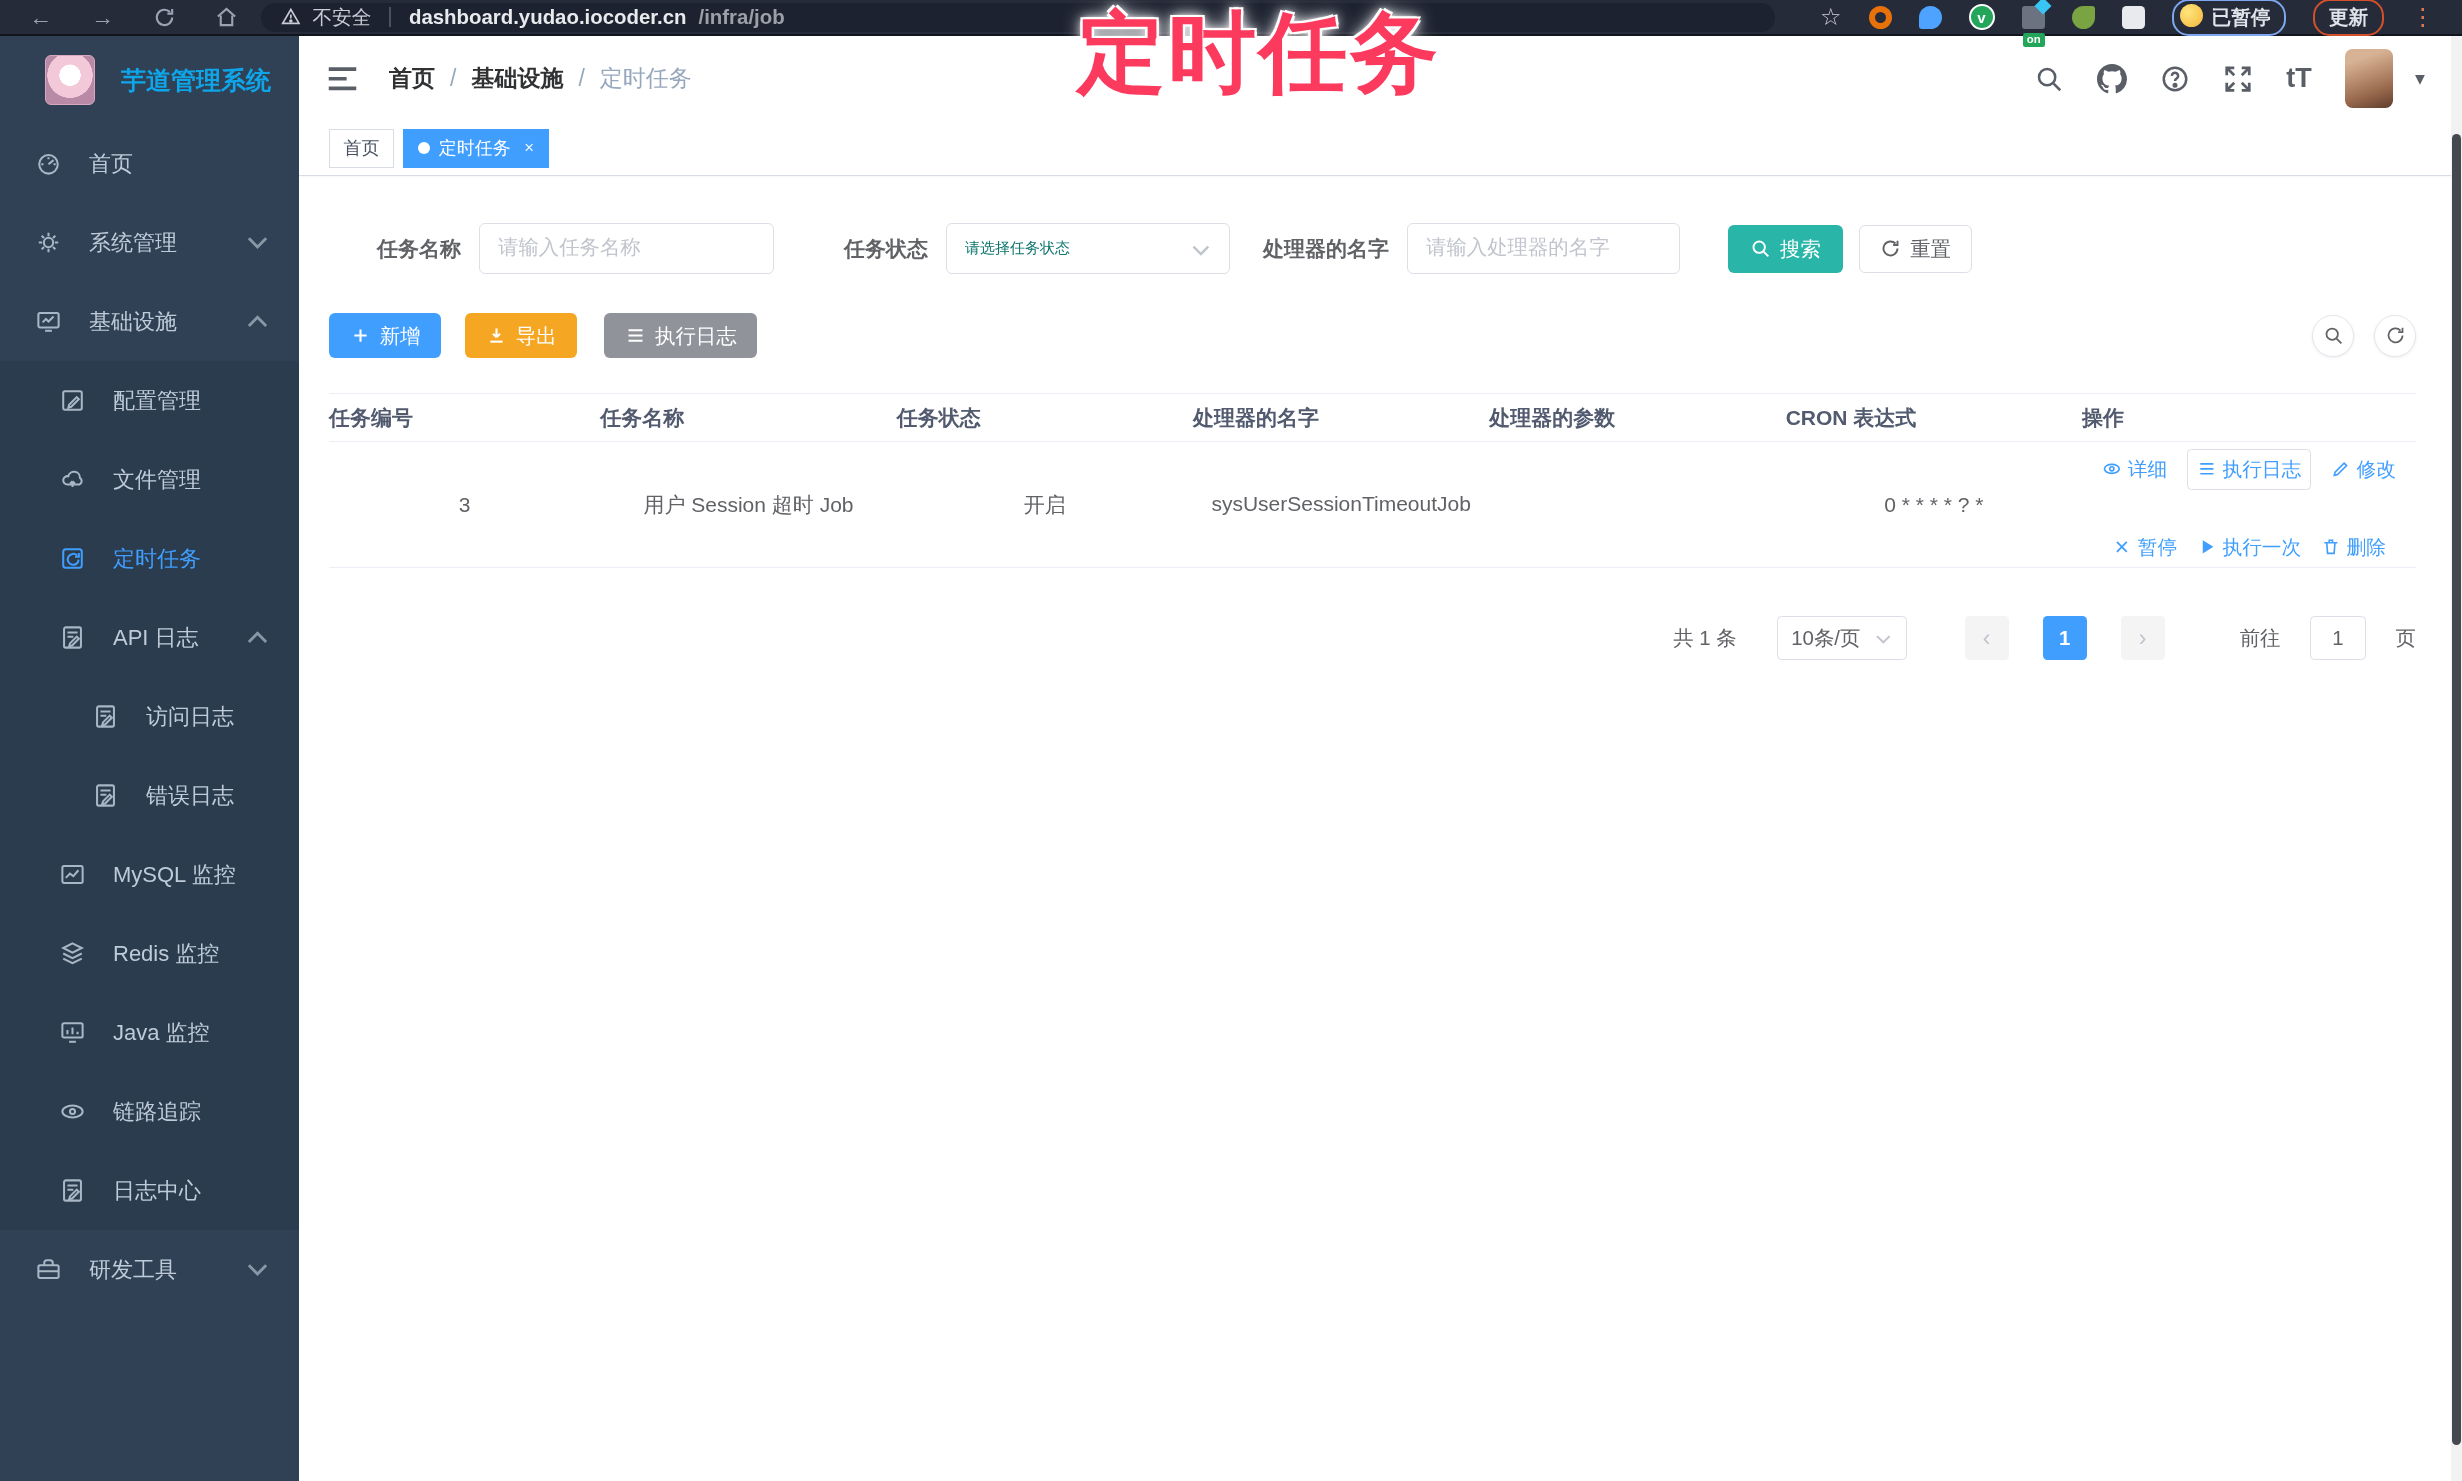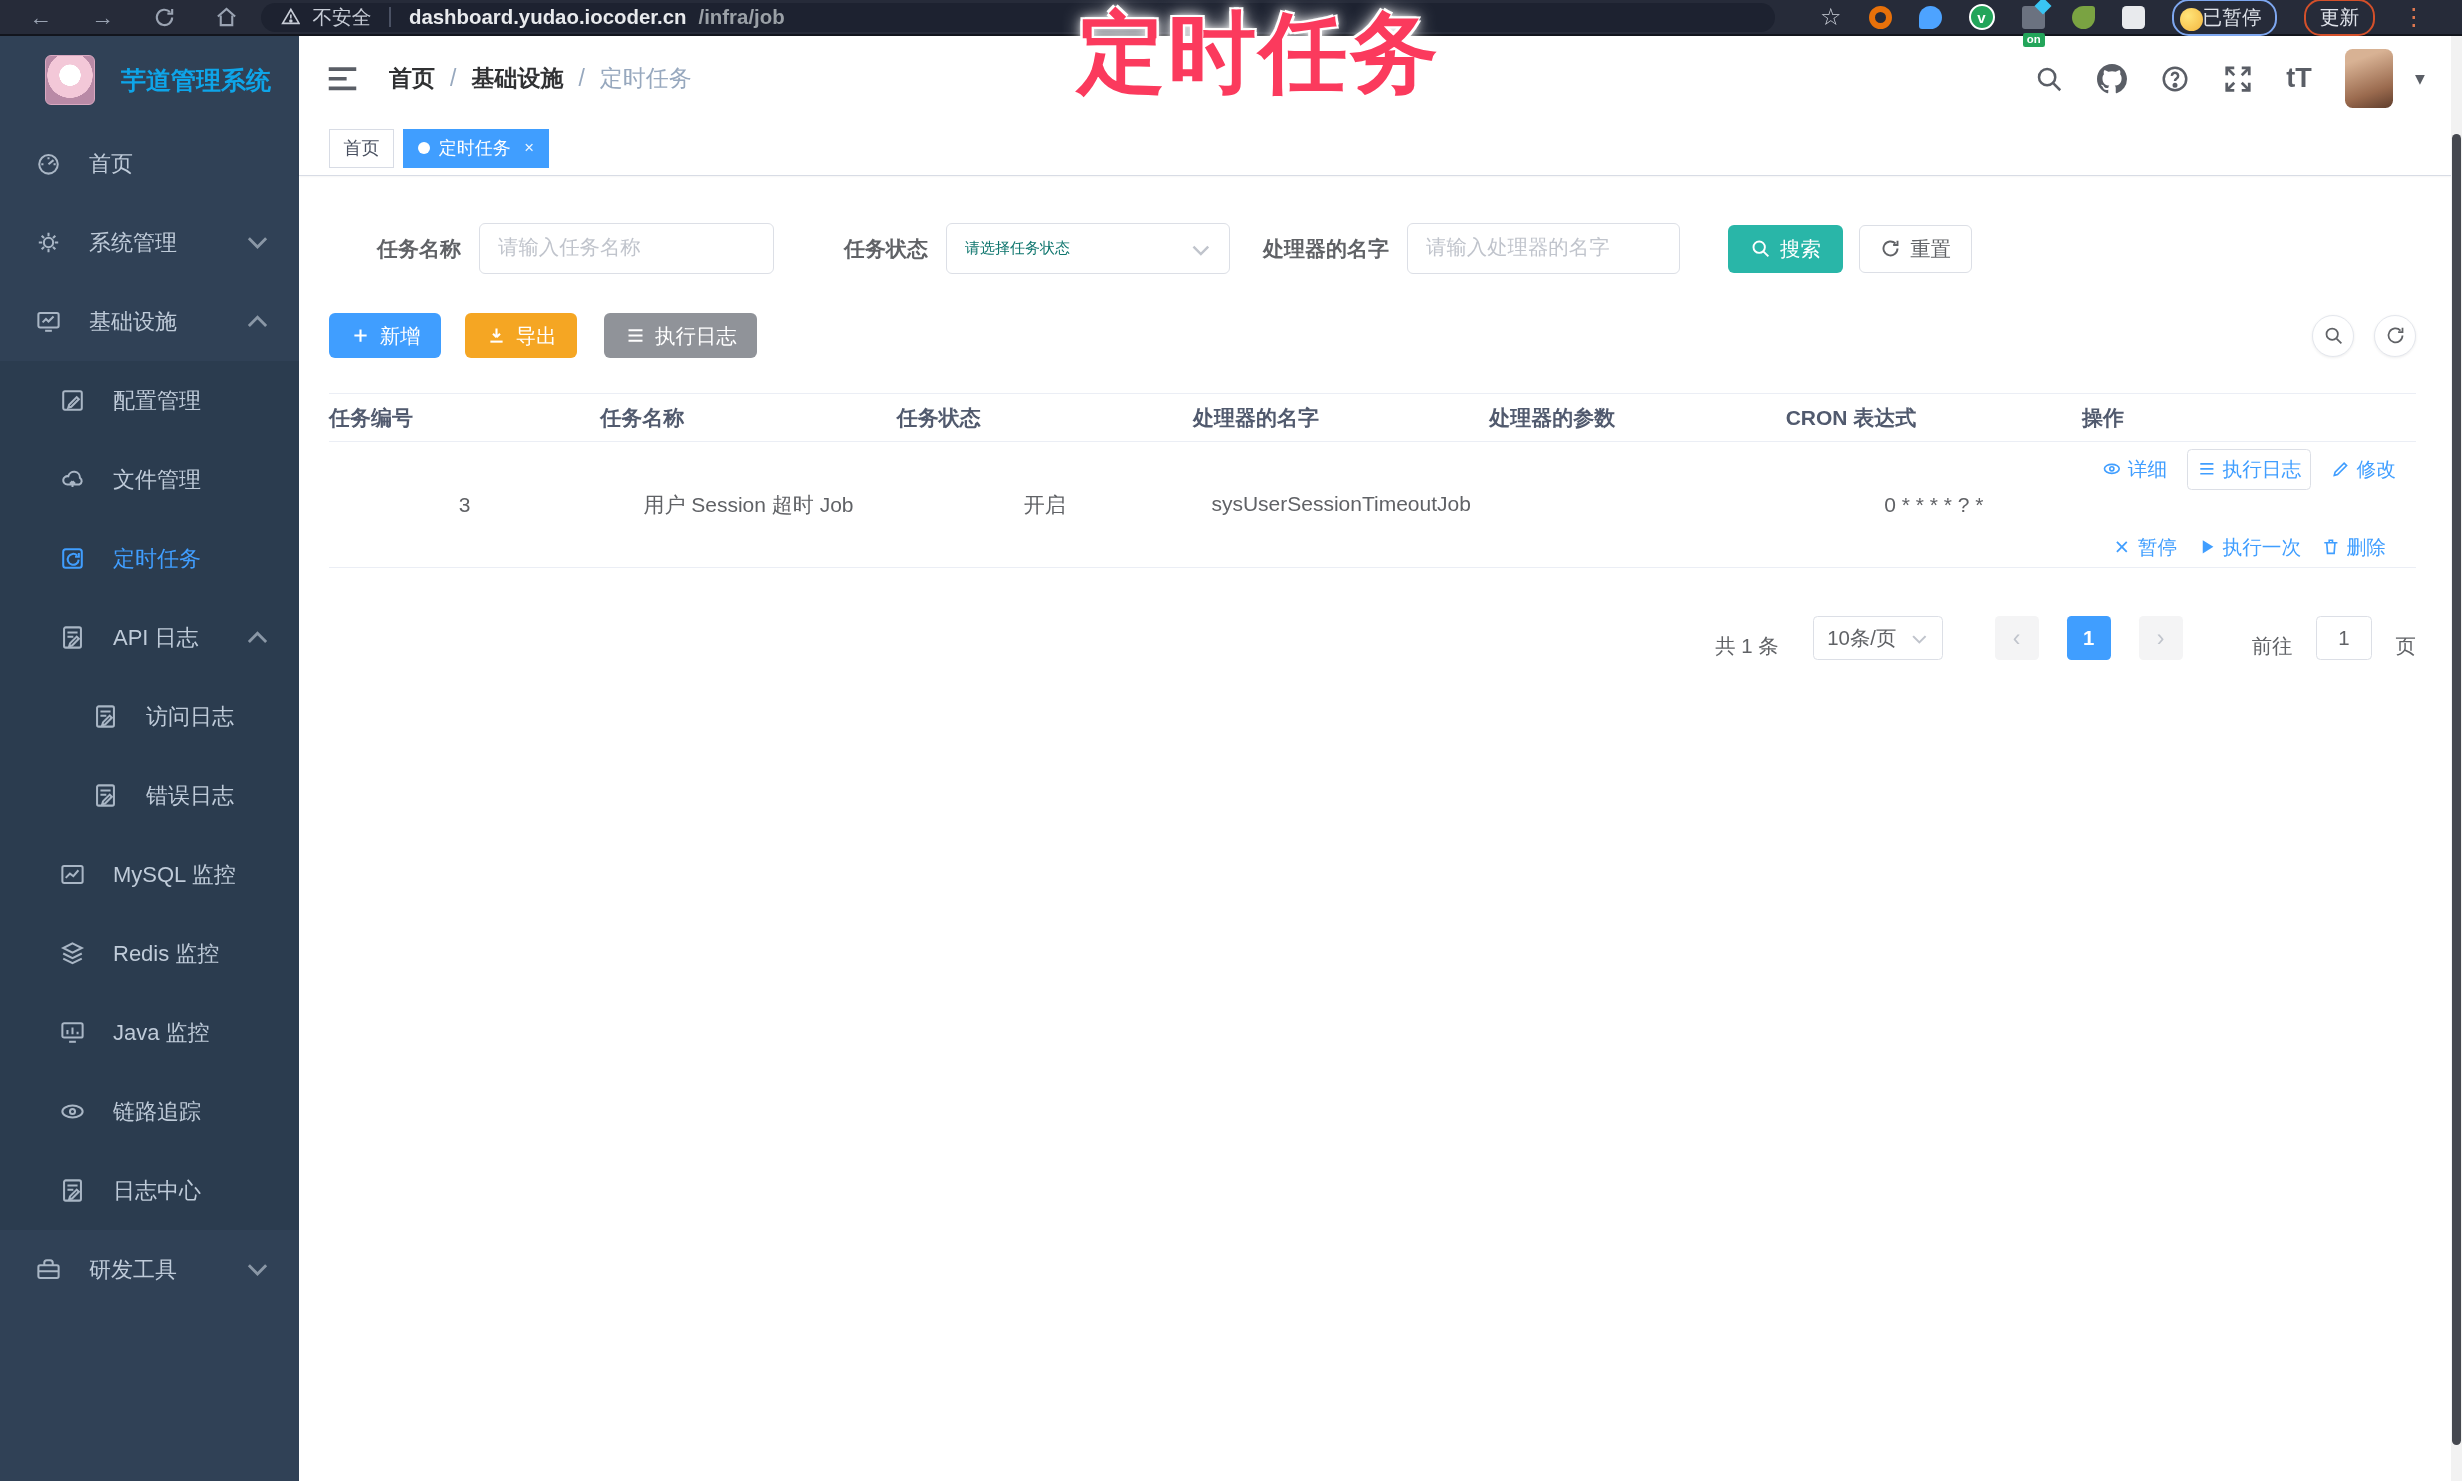--- a/index.html
+++ b/index.html
@@ -28,21 +28,21 @@
   .ext-drop { background:#4da3ff; border-radius:50% 50% 50% 3px; }
   .ext-v { background:#23a55a; color:#fff; font-size:15px; font-weight:bold;
            display:flex; align-items:center; justify-content:center; border:2.3px solid #fff; width:26px; height:26px;}
   .ext-grid { background:#6b7280; border-radius:3px; }
   .ext-grid:after { content:""; position:absolute; right:-4.5px; top:-6px; width:12px; height:12px;
                     background:#39c5f3; transform:rotate(45deg); }
   .on-badge { position:absolute; left:1.5px; top:27px; background:#23a55a; color:#fff; font-size:11.4px;
               font-weight:bold; padding:1.5px 3.8px; border-radius:2.3px; line-height:1; }
   .ext-sprout { background:#7aa342; border-radius:50% 3px 50% 50%; }
   .ext-puzzle { background:#e8eaed; border-radius:4.5px; }
-  .chip { display:flex; align-items:flex-end; border-radius:16.7px; padding:3px 13.6px 3px 6px; }
+  .chip { display:flex; align-items:flex-start; gap:9px; border-radius:16.7px; padding:3px 13.6px 3px 6px;font-weight:bold; }
   .chip-paused { border:2.3px solid #7ea7f0; }
   .chip-avatar { width:23px; height:23px; border-radius:50%;
                  background:radial-gradient(circle at 35% 35%, #ffe57a, #f4b63f); }
   .chip-label { color:#dfe3ea; font-size:19.7px; }
   .chip-update { border:2.3px solid #d4502a; padding:3px 13.6px; }
   .kebab { color:#e07850; font-size:24px; letter-spacing:0; margin-right:18px; }
 
   
   .overlay-title { position:absolute; left:1077px; top:-6px; z-index:60;
                    font-size:88px; font-weight:bold; letter-spacing:3px; color:#fb3a5d;
@@ -128,22 +128,22 @@
   .t-row { min-height:126px; border-bottom:0.8px solid #ebeef5; }
   .t-row > div { font-size:21px; color:#606266; text-align:center;gap:44px; }
   .cell-handler { max-width:280px; margin:0 auto; word-break:break-all; line-height:1.65; }
   .cell-ops { display:flex; flex-direction:column; gap:16.7px; align-items:center; }
   .ops-line { display:flex; align-items:center; gap:19.7px; }
   .op { display:inline-flex; align-items:center; gap:6px; color:#409eff; font-size:19.7px; cursor:pointer; }
   .op .o-icon { width:19.7px; height:19.7px; }
   .op.boxed { border:0.8px solid #dcdfe6; border-radius:4.5px; padding:6px 9px; }
 
   
-  .pager { margin-top:48px; display:flex; align-items:flex-end; justify-content:flex-end;
-           color:#606266; font-size:20.4px; gap:10px; }
+  .pager { margin-top:48px; display:flex; align-items:center; justify-content:flex-end;
+           color:#606266; font-size:20.4px; gap:16px; }
   .pg-total { margin-right:24px; }
   .pg-size { width:130px; height:44px; border:0.8px solid #dcdfe6; border-radius:4.5px;
              display:flex; align-items:center; justify-content:space-between; padding:0 13.6px; }
   .pg-size .sel-caret { width:16.7px; height:10.6px; color:#c0c4cc; }
   .pg-arrow { width:44px; height:44px; border-radius:4.5px; background:#f4f4f5; color:#c0c4cc;
               display:flex; align-items:center; justify-content:center; font-size:23px; }
   .pg-prev { margin-left:42px; }
   .pg-page { width:44px; height:44px; border-radius:4.5px; background:#409eff; color:#fff;
              display:flex; align-items:center; justify-content:center; font-weight:bold;
              font-size:20.4px; margin:0 18px; }

